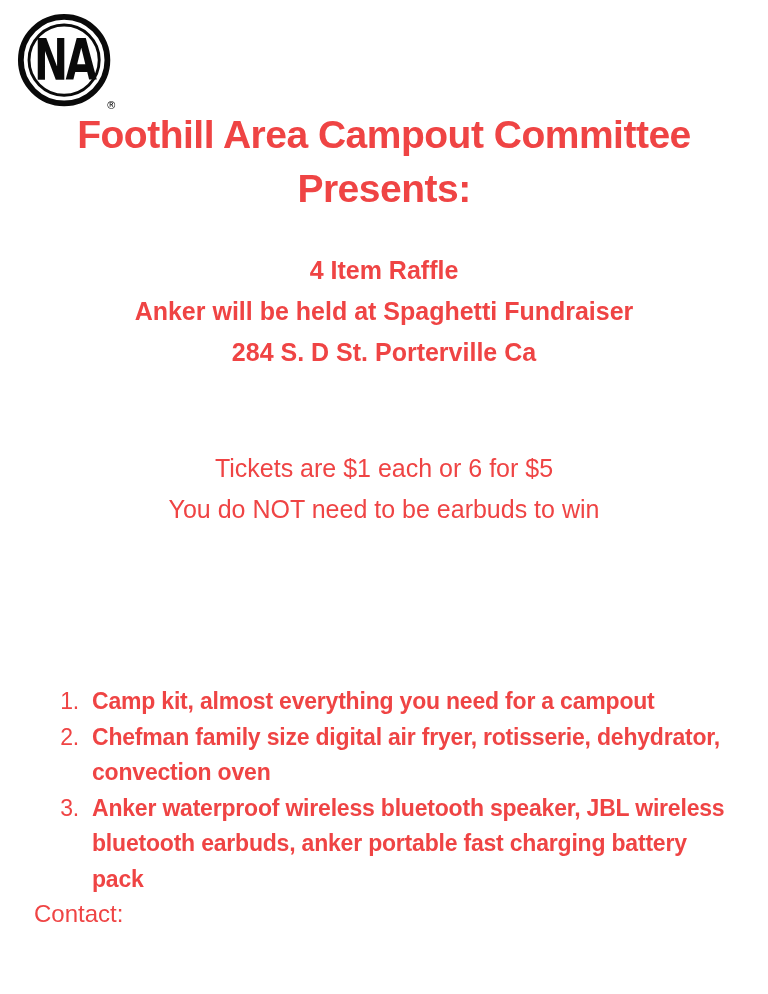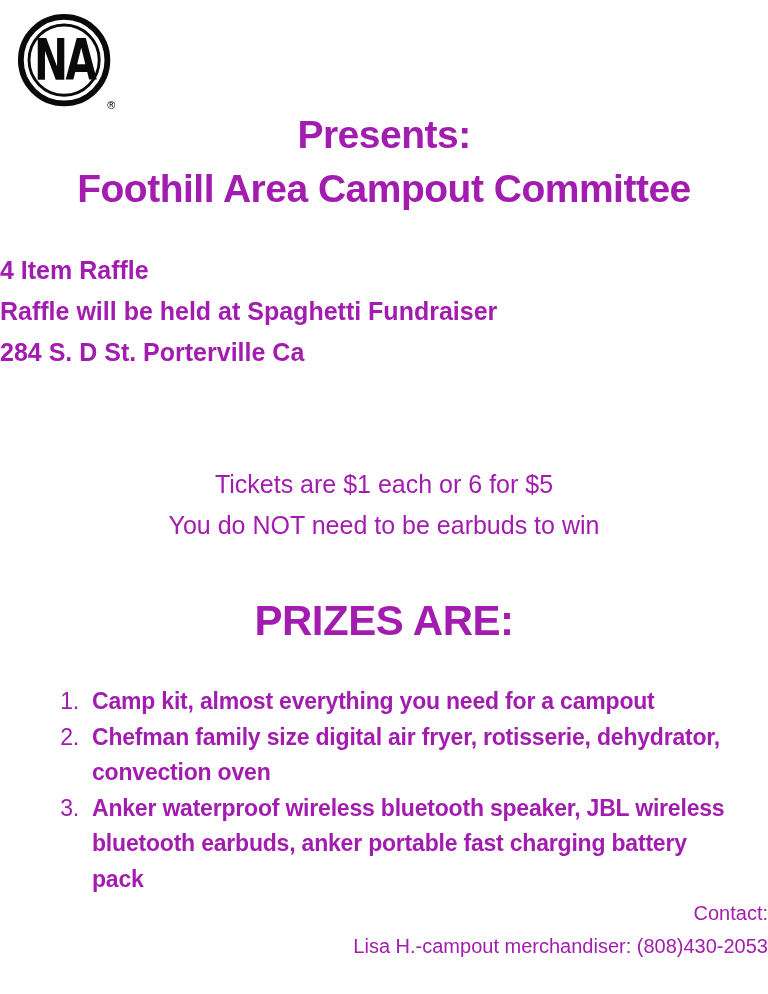--- a/index.html
+++ b/index.html
@@ -6,21 +6,21 @@
     margin: 0;
     padding: 0;
     background: #ffffff;
   }
   .page {
     position: relative;
     width: 768px;
     height: 994px;
     background: #ffffff;
     font-family: "Liberation Sans", sans-serif;
-    color: #a21caf;
+    color: #ef4444;
     overflow: hidden;
   }
   .logo {
     position: absolute;
     top: 13px;
     left: 17px;
     width: 100px;
     height: 100px;
   }
   .title {
@@ -32,34 +32,34 @@
     font-size: 39px;
     font-weight: bold;
     letter-spacing: -0.5px;
     line-height: 54px;
   }
   .details {
     position: absolute;
     top: 250px;
     left: 0;
     right: 0;
+    text-align: center;
     font-size: 25px;
     font-weight: bold;
     line-height: 41px;
   }
   .tickets {
     position: absolute;
     top: 448px;
     left: 0;
     right: 0;
     text-align: center;
     font-size: 25px;
     font-weight: normal;
     line-height: 41px;
-    margin-top: 16px;
   }
   .prizes-heading {
     position: absolute;
     top: 595px;
     left: 0;
     right: 0;
     text-align: center;
     font-size: 42px;
     font-weight: bold;
     letter-spacing: -0.5px;
@@ -88,72 +88,70 @@
   .prize-text {
     flex: 1 1 auto;
     font-weight: bold;
     margin-left: 10px;
   }
   .contact {
     position: absolute;
     top: 897px;
     left: 0;
     right: 0;
-    text-align: right;
-    font-size: 20px;
+    text-align: left;
+    font-size: 24px;
     font-weight: normal;
     line-height: 33px;
     padding-left: 34px;
   }
 </style>
 </head>
 <body>
 
 <div class="page">
 
   <svg class="logo" viewBox="0 0 104 104" xmlns="http://www.w3.org/2000/svg" aria-hidden="true">
     <circle cx="49" cy="49" r="45" fill="none" stroke="#0a0a0a" stroke-width="6"></circle>
     <circle cx="49" cy="49" r="36.5" fill="none" stroke="#0a0a0a" stroke-width="3"></circle>
     <g transform="translate(49,49) scale(0.92,1.28)">
       <text x="0" y="16" text-anchor="middle" font-family="DejaVu Sans, sans-serif" font-size="46" font-weight="bold" letter-spacing="-3" fill="#0a0a0a">NA</text>
     </g>
     <text x="98" y="100" text-anchor="middle" font-family="DejaVu Sans, sans-serif" font-size="11" fill="#0a0a0a">®</text>
   </svg>
 
   <div class="title">
+    <div>Foothill Area Campout Committee</div>
     <div>Presents:</div>
-    <div>Foothill Area Campout Committee</div>
   </div>
 
   <div class="details">
     <div>4 Item Raffle</div>
-    <div>Raffle will be held at Spaghetti Fundraiser</div>
+    <div>Anker will be held at Spaghetti Fundraiser</div>
     <div>284 S. D St. Porterville Ca</div>
   </div>
 
   <div class="tickets">
     <div>Tickets are $1 each or 6 for $5</div>
     <div>You do NOT need to be earbuds to win</div>
   </div>
 
-  <div class="prizes-heading">PRIZES ARE:</div>
 
   <div class="prizes-list">
     <div class="prize-item">
       <span class="prize-num">1.</span>
       <span class="prize-text">Camp kit, almost everything you need for a campout</span>
     </div>
     <div class="prize-item">
       <span class="prize-num">2.</span>
       <span class="prize-text">Chefman family size digital air fryer, rotisserie, dehydrator, convection oven</span>
     </div>
     <div class="prize-item">
       <span class="prize-num">3.</span>
       <span class="prize-text">Anker waterproof wireless bluetooth speaker, JBL wireless bluetooth earbuds, anker portable fast charging battery pack</span>
     </div>
   </div>
 
   <div class="contact">
     <div>Contact:</div>
-    <div>Lisa H.-campout merchandiser: (808)430-2053</div>
   </div>
 
 </div>
 
 </body></html>

